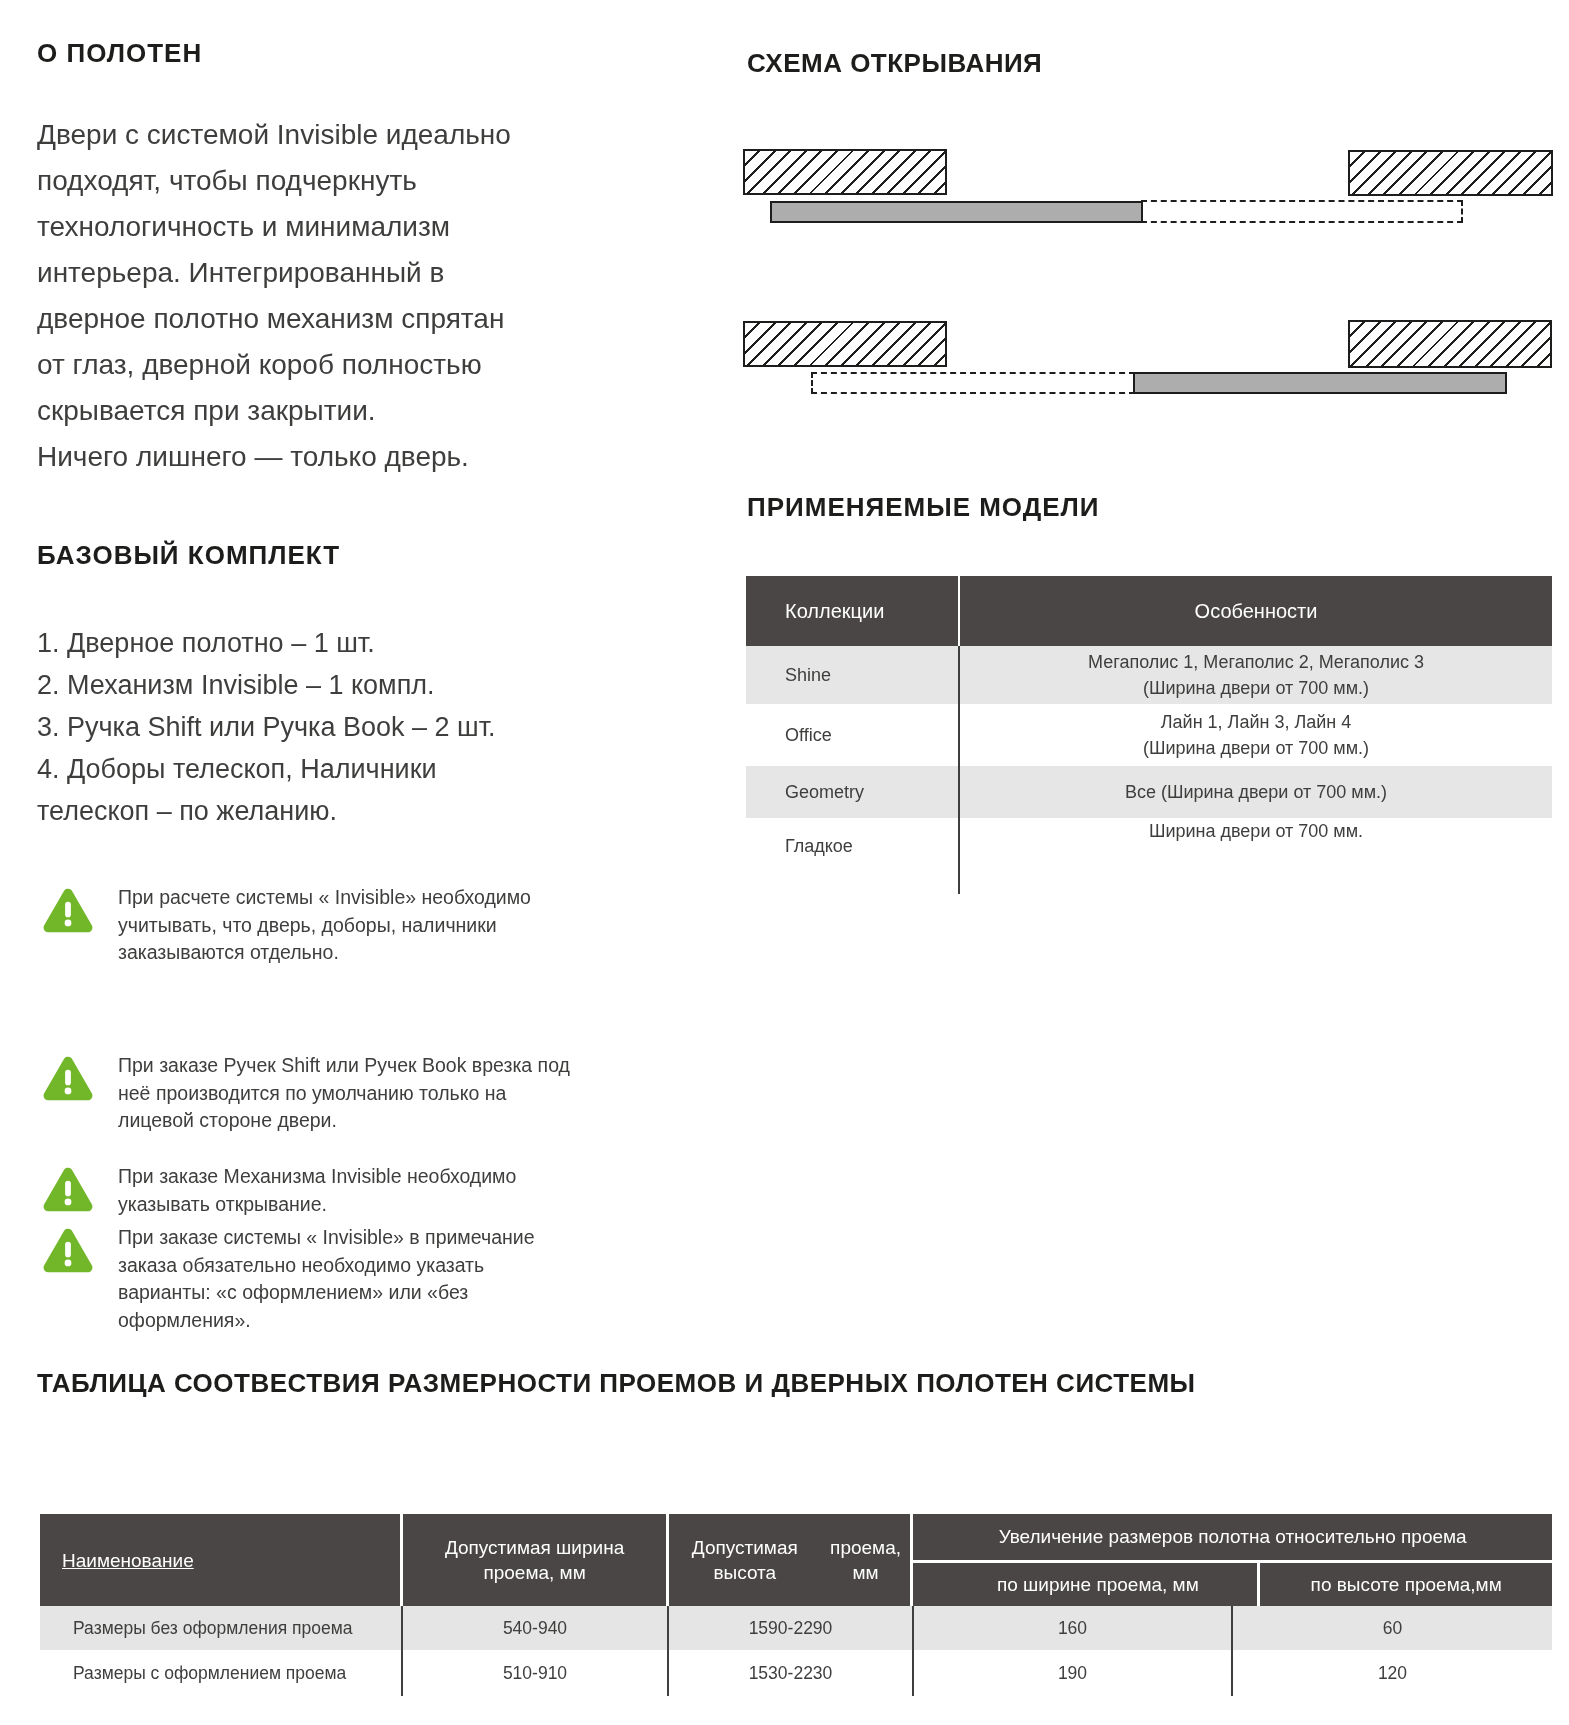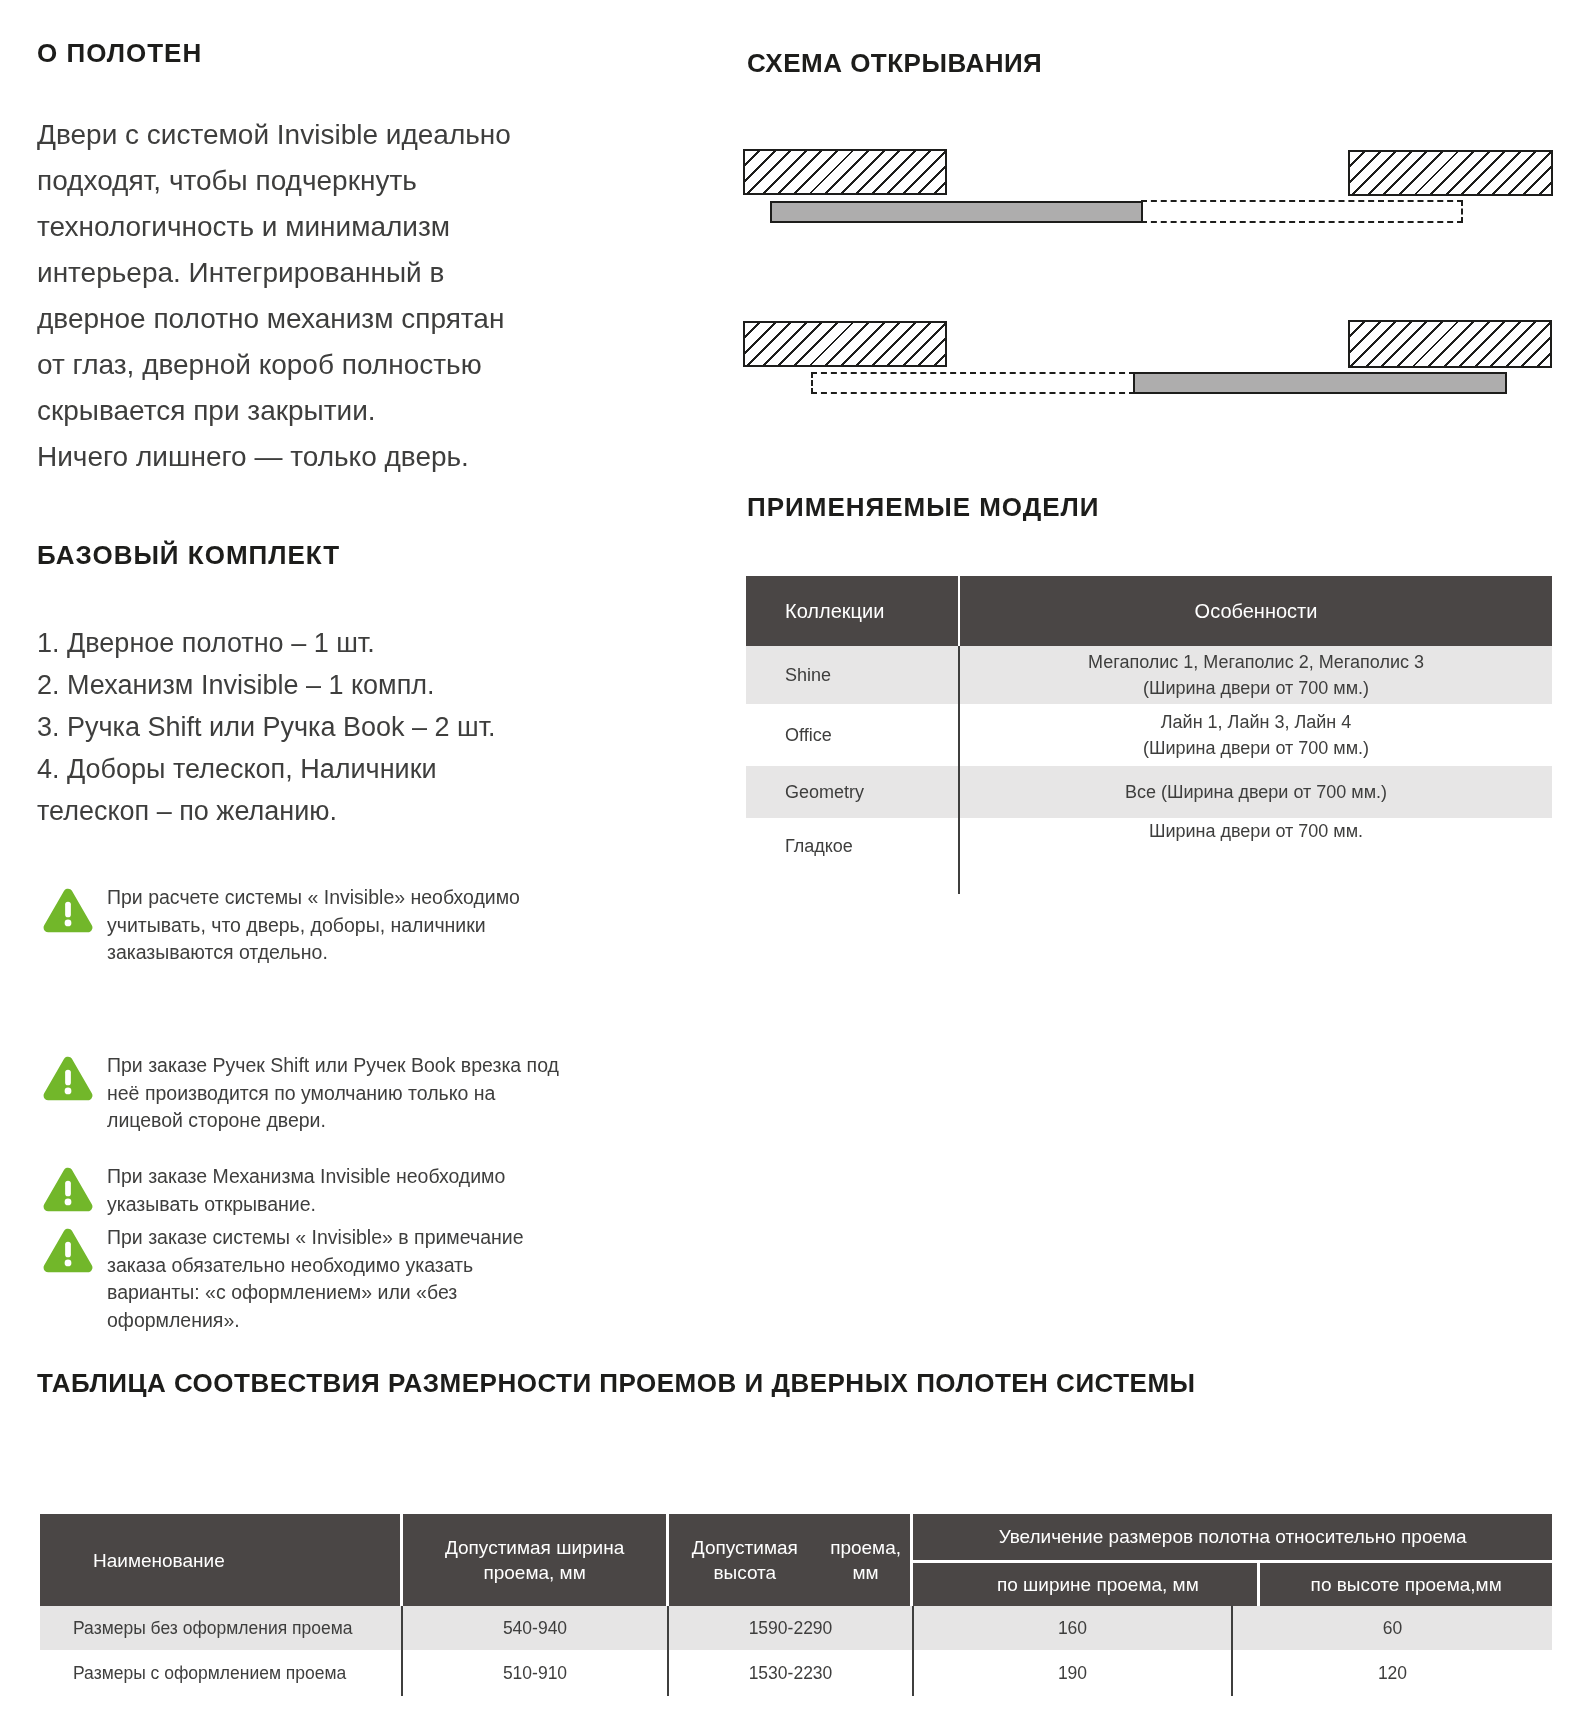--- a/index.html
+++ b/index.html
@@ -16,21 +16,21 @@
     line-height:46px;color:#3e3e3d;}
   .about-text div{white-space:nowrap;}
   
   .kit-list{position:absolute;left:37px;top:622px;font-size:27px;font-weight:300;
     line-height:42px;color:#3e3e3d;width:520px;}
   .kit-list .kit-item{white-space:nowrap;}
   .kit-list .kit-item.wrap{white-space:normal;width:480px;}
   
   .warning{position:absolute;left:42px;width:560px;display:flex;align-items:flex-start;}
   .warning .w-icon{flex:0 0 52px;width:52px;height:50px;margin-top:2px;}
-  .warning .w-text{margin-left:13px;font-size:19.5px;line-height:27.5px;color:#3e3e3d;width:462px;}
+  .warning .w-text{margin-left:24px;font-size:19.5px;line-height:27.5px;color:#3e3e3d;width:462px;}
   
   .wall{position:absolute;border:2px solid #1d1d1b;box-sizing:border-box;
     background:repeating-linear-gradient(135deg,#ffffff 0px,#ffffff 9px,#1d1d1b 9px,#1d1d1b 11px);}
   .door{position:absolute;background:#aeadad;border:2px solid #1d1d1b;box-sizing:border-box;}
   .door-ghost{position:absolute;box-sizing:border-box;border:2px dashed #1d1d1b;background:#fff;}
   .door-ghost.no-left{border-left:none;}
   .door-ghost.no-right{border-right:none;}
   
   .models-table{position:absolute;left:746px;top:576px;width:806px;font-size:18px;}
   .m-row{display:flex;}
@@ -38,21 +38,21 @@
   .m-col2{flex:1;display:flex;flex-direction:column;justify-content:center;align-items:center;
     text-align:center;border-left:2px solid #3f3f3e;line-height:26px;}
   .m-head{background:#4a4645;color:#ffffff;height:70px;font-size:20px;}
   .m-head .m-col2{border-left:2px solid #ffffff;}
   .m-row.alt{background:#e7e6e6;}
   
   .size-table{position:absolute;left:40px;top:1514px;width:1512px;font-size:17.5px;}
   .s-head{display:flex;height:92px;background:#4a4645;color:#fff;font-size:19px;}
   .s-c{box-sizing:border-box;display:flex;align-items:center;justify-content:center;
     text-align:center;line-height:25px;}
-  .s-c1{width:361px;justify-content:flex-start;padding-left:53px;text-align:right;}
+  .s-c1{width:361px;justify-content:flex-start;padding-left:22px;text-align:right;text-decoration:underline;}
   .s-c2{width:266px;border-left:3px solid #fff;flex-direction:column;}
   .s-c3{width:245px;border-left:3px solid #fff;flex-direction:row;}
   .s-group{width:640px;border-left:3px solid #fff;display:flex;flex-direction:column;}
   .s-group-top{height:46px;display:flex;align-items:center;justify-content:center;box-sizing:border-box;}
   .s-group-bottom{height:46px;display:flex;border-top:3px solid #fff;box-sizing:border-box;}
   .s-c4{width:319px;display:flex;align-items:center;justify-content:center;box-sizing:border-box;margin-left:25px;}
   .s-c5{flex:1;display:flex;align-items:center;justify-content:center;
     border-left:3px solid #fff;box-sizing:border-box;}
   .s-row{display:flex;color:#3e3e3d;}
   .s-row.r1{background:#e6e5e5;height:44px;}

